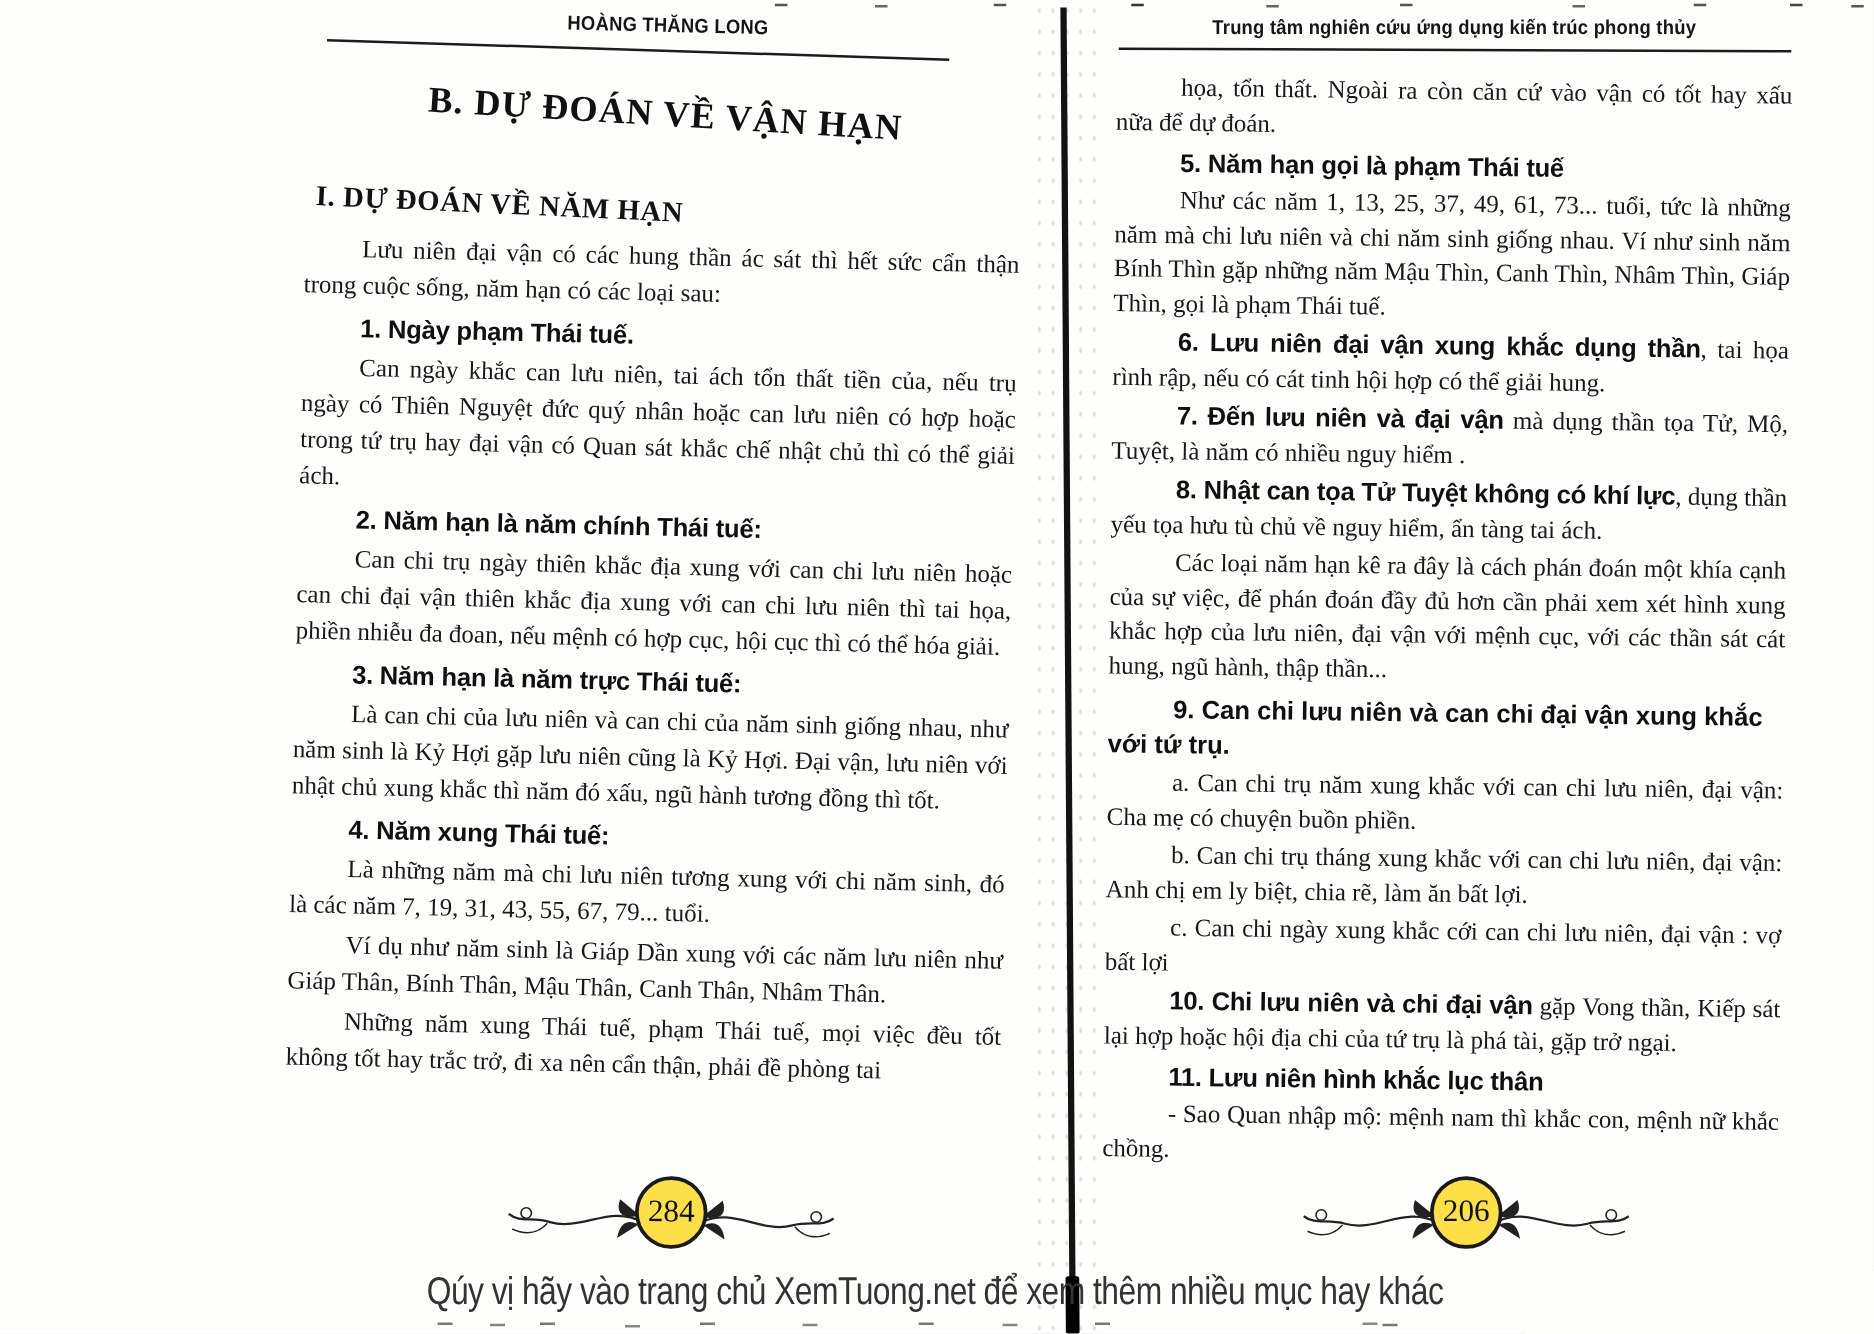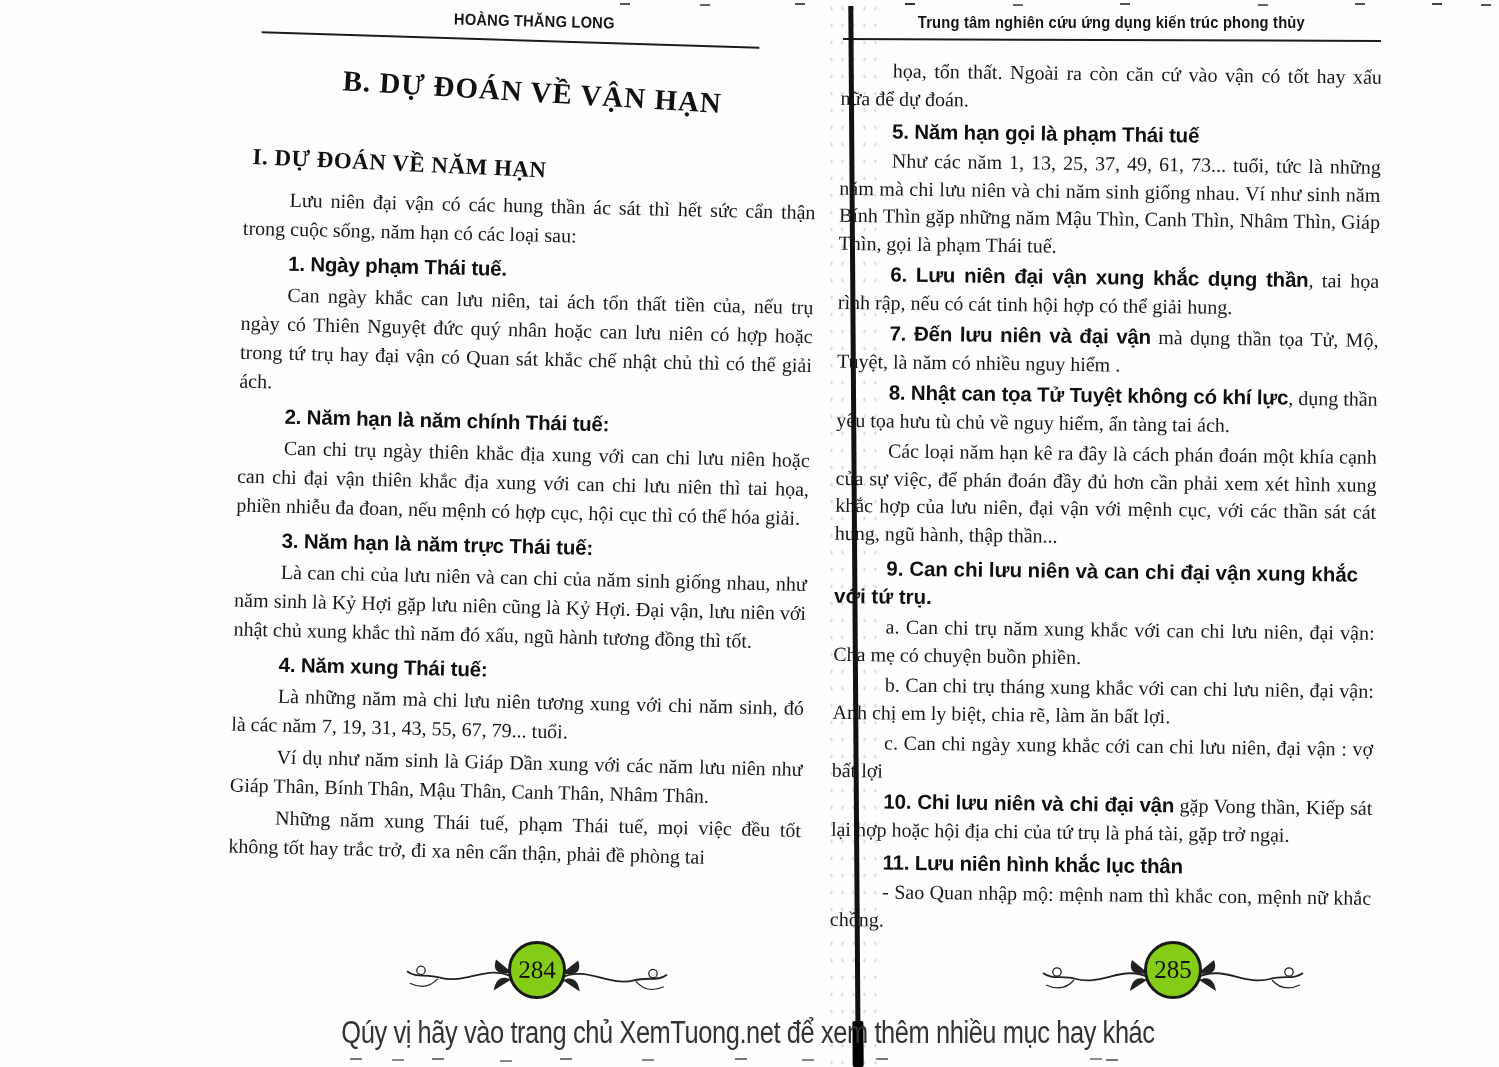--- a/index.html
+++ b/index.html
@@ -5,21 +5,21 @@
   html,body { margin:0; padding:0; background:#e8e8e8; }
   #stage {
     position:relative; width:1499px; height:1067px;
     background:#fefefd; overflow:hidden;
     font-family:"Liberation Serif", serif; color:#1b1b1b;
   }
 
   
   .page { position:absolute; }
   #left-page  { left:248px; top:6px;  width:572px; }
-  #right-page { left:841px; top:14px; width:541px; }
+  #right-page { left:893px; top:14px; width:541px; }
 
   .tilt-left  { transform:rotate(1.35deg); transform-origin:10px 10px; }
   .tilt-right { transform:rotate(0.75deg); transform-origin:10px 10px; }
 
   .page-header {
     text-align:center;
     font-family:"Liberation Sans", sans-serif;
     font-weight:bold; font-size:16px; color:#151515;
     letter-spacing:.2px;
   }
@@ -65,21 +65,21 @@
     font-size:20.5px; letter-spacing:-.2px; color:#101010;
   }
 
   
   .ornament { position:absolute; display:flex; align-items:center; z-index:2; }
   #ornament-left  { left:404px; top:941px; transform:rotate(.8deg); }
   #ornament-right { left:1040px; top:941px; }
   .page-circle {
     width:52px; height:52px; border:3px solid #1a1a1a; border-radius:50%;
     display:flex; align-items:center; justify-content:center;
-    font-size:25px; color:#111; background:#84cc16; flex:0 0 auto;
+    font-size:25px; color:#111; background:#fde047; flex:0 0 auto;
     margin:0 -8px; position:relative; z-index:2;
   }
   .flourish { flex:0 0 auto; }
   .flourish.flip { transform:scaleX(-1); }
 
   
   #watermark {
     position:absolute; left:399px; top:444px; z-index:5;
     font-family:"Liberation Sans", sans-serif; font-weight:bold;
     font-size:112px; letter-spacing:1px; white-space:nowrap;
@@ -201,21 +201,21 @@
   </div>
 
   <div id="ornament-right" class="ornament">
     <svg class="flourish" width="112" height="56" viewBox="0 0 112 56">
       <path d="M110,36 C84,22 62,44 36,37 C22,33 12,38 3,31" fill="none" stroke="#222" stroke-width="1.8"></path>
       <path d="M34,38 c-7,8 -17,10 -28,5" fill="none" stroke="#222" stroke-width="1.2"></path>
       <circle cx="17" cy="30" r="4.2" fill="none" stroke="#222" stroke-width="1.3"></circle>
       <path d="M108,31 L92,18 c-4,11 2,16 16,13 z" fill="#222"></path>
       <path d="M107,38 L90,49 c2,-13 9,-15 17,-11 z" fill="#222"></path>
     </svg>
-    <div class="page-circle">285</div>
+    <div class="page-circle">206</div>
     <svg class="flourish flip" width="112" height="56" viewBox="0 0 112 56">
       <path d="M110,36 C84,22 62,44 36,37 C22,33 12,38 3,31" fill="none" stroke="#222" stroke-width="1.8"></path>
       <path d="M34,38 c-7,8 -17,10 -28,5" fill="none" stroke="#222" stroke-width="1.2"></path>
       <circle cx="17" cy="30" r="4.2" fill="none" stroke="#222" stroke-width="1.3"></circle>
       <path d="M108,31 L92,18 c-4,11 2,16 16,13 z" fill="#222"></path>
       <path d="M107,38 L90,49 c2,-13 9,-15 17,-11 z" fill="#222"></path>
     </svg>
   </div>
 
 

